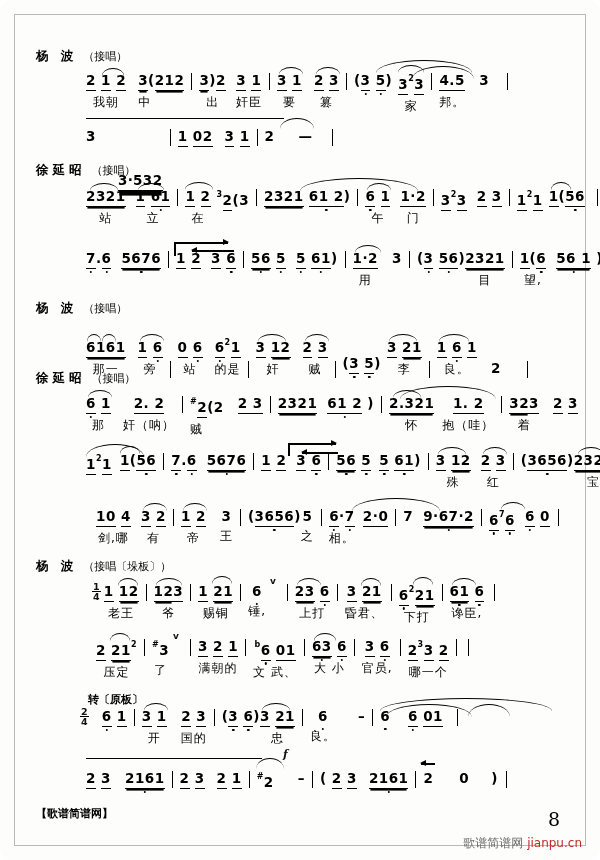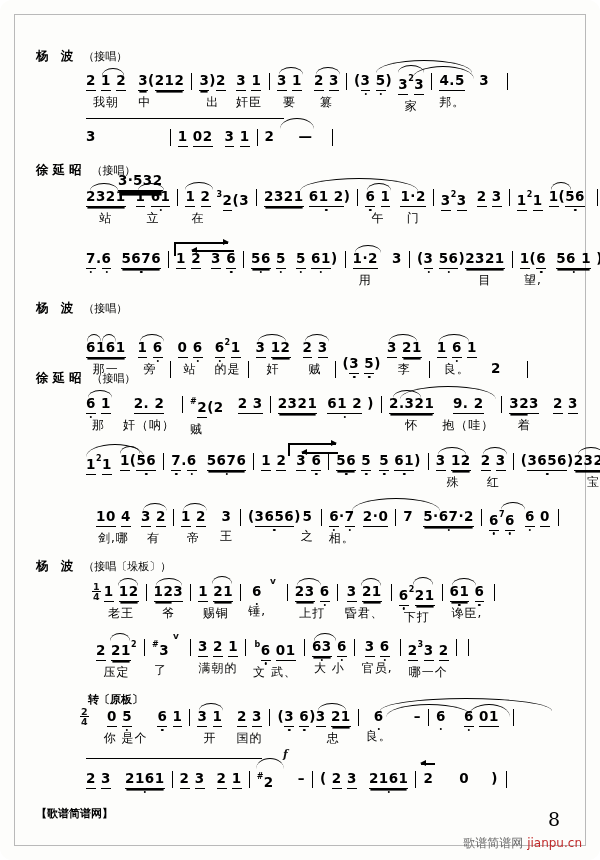--- a/index.html
+++ b/index.html
@@ -590,21 +590,21 @@
     <span class="barline"></span>
     <div class="cell">
       <div class="notes">
         <span class="u2">2<span>.</span>321</span>
         <span class="slur" style="left:4px; top:-5px; width:28px;"></span>
       </div>
       <div class="lyric">怀</div>
     </div>
     <span class="gap" style="width:8px;"></span>
     <div class="cell">
-      <div class="notes"><span class="u1">9. 2</span></div>
+      <div class="notes"><span class="u1">1. 2</span></div>
       <div class="lyric">抱（哇）</div>
     </div>
     <span class="barline"></span>
     <div class="cell">
       <div class="notes"><span class="u2">32</span><span class="u1">3</span></div>
       <div class="lyric">着</div>
     </div>
     <span class="gap" style="width:14px;"></span>
     <div class="cell">
       <div class="notes"><span class="u1">2</span>&nbsp;<span class="u1">3</span></div>
@@ -724,21 +724,21 @@
     <span class="gap" style="width:8px;"></span>
     <div class="cell">
       <div class="notes"><span class="u1">2·0</span></div>
     </div>
     <span class="barline"></span>
     <div class="cell">
       <div class="notes">7</div>
     </div>
     <span class="gap" style="width:10px;"></span>
     <div class="cell">
-      <div class="notes"><span class="u2 dotbelow">5·67·2</span></div>
+      <div class="notes"><span class="u2 dotbelow">9·67·2</span></div>
     </div>
     <span class="barline"></span>
     <div class="cell">
       <div class="notes">
         <span class="u1 dotbelow">6</span><span class="grace">7</span><span class="u1 dotbelow">6</span>
         <span class="slur" style="left:12px; top:-6px; width:24px;"></span>
       </div>
     </div>
     <span class="gap" style="width:10px;"></span>
     <div class="cell">
@@ -868,24 +868,20 @@
     <span class="barline" style="margin-left:4px;"></span>
   </div>
 
   <div class="annot" style="left:88px; top:692px;">转〔原板〕</div>
 
   <div class="staff" style="left:80px; top:708px;">
     <span class="timesig">
       <span class="num">2</span>
       <span class="den">4</span>
     </span>
-    <div class="cell">
-      <div class="notes"><span class="u1">0</span>&nbsp;<span class="u1 dotbelow">5</span></div>
-      <div class="lyric" style="margin-left:12px;">你 是个</div>
-    </div>
     <span class="gap" style="width:10px;"></span>
     <div class="cell">
       <div class="notes"><span class="u1 dotbelow">6</span>&nbsp;<span class="u1">1</span></div>
     </div>
     <span class="barline"></span>
     <div class="cell">
       <div class="notes">
         <span class="u1">3</span>&nbsp;<span class="u1">1</span>
         <span class="slur" style="left:2px; top:-5px; width:24px;"></span>
       </div>

